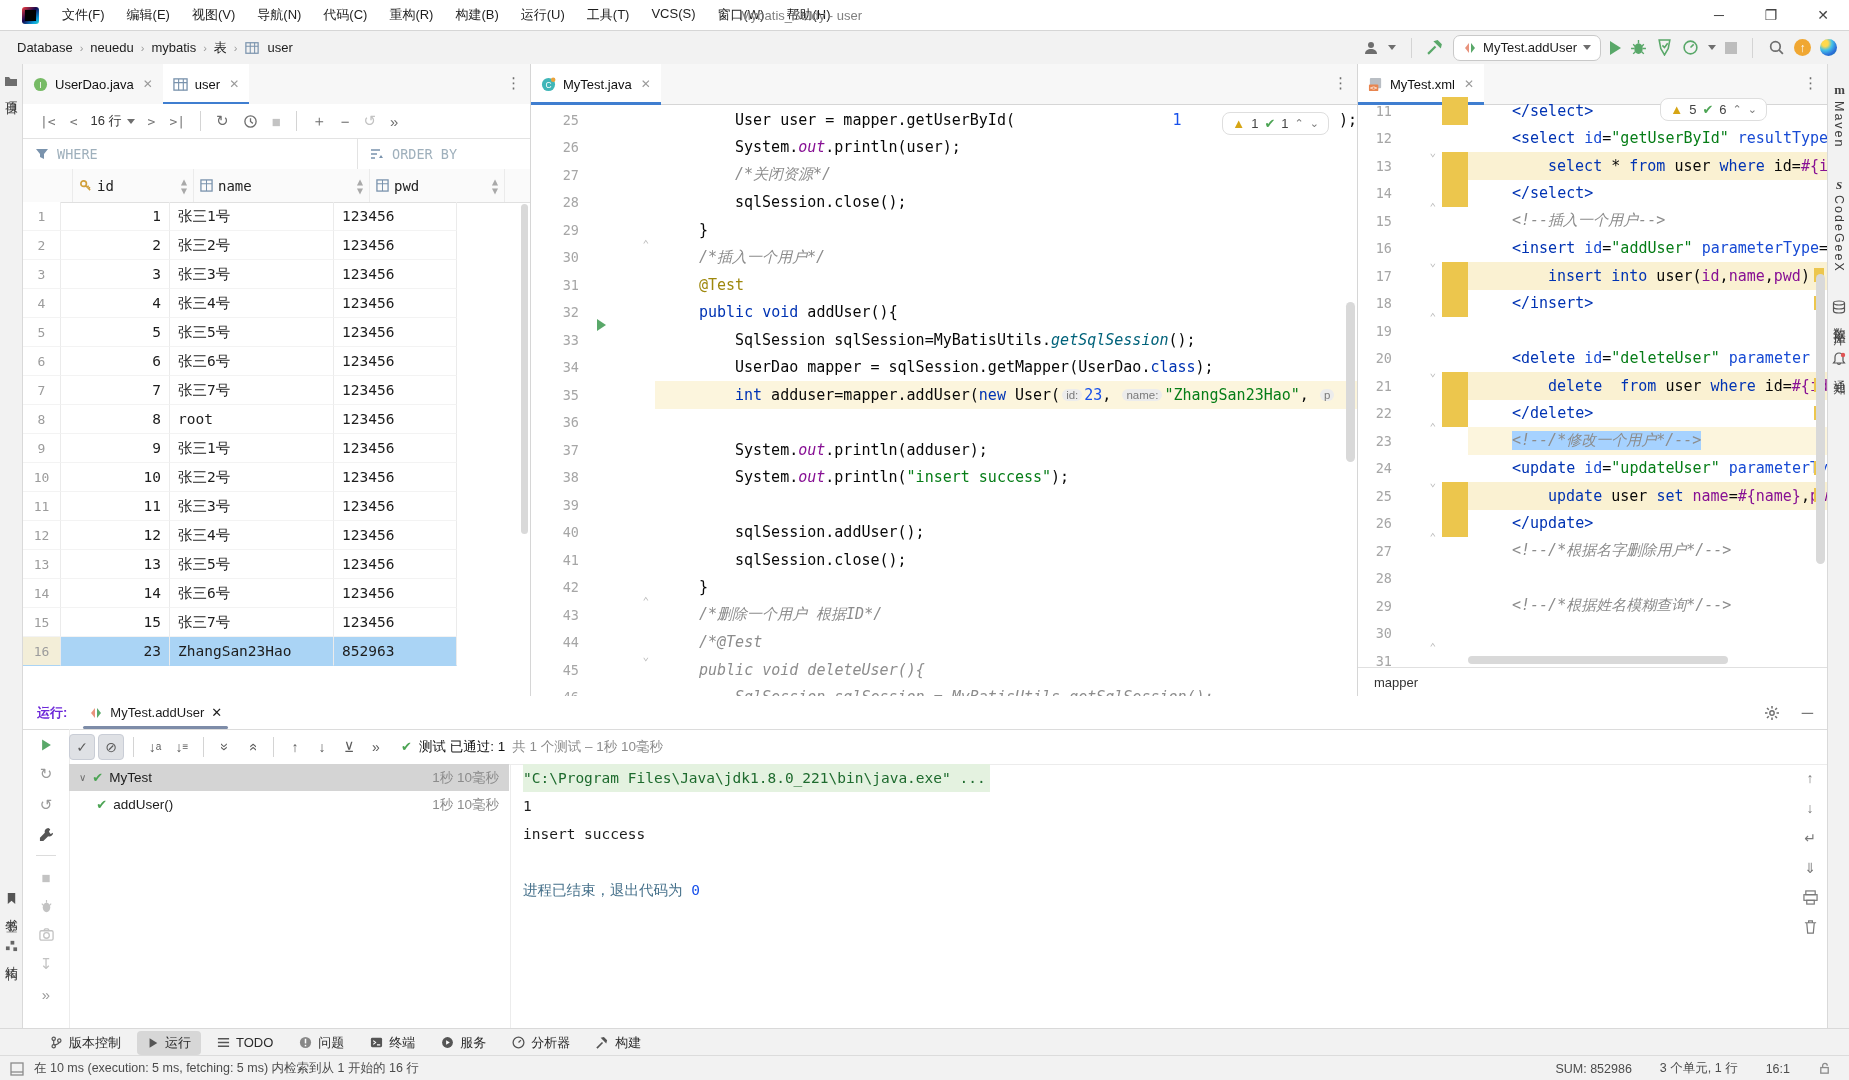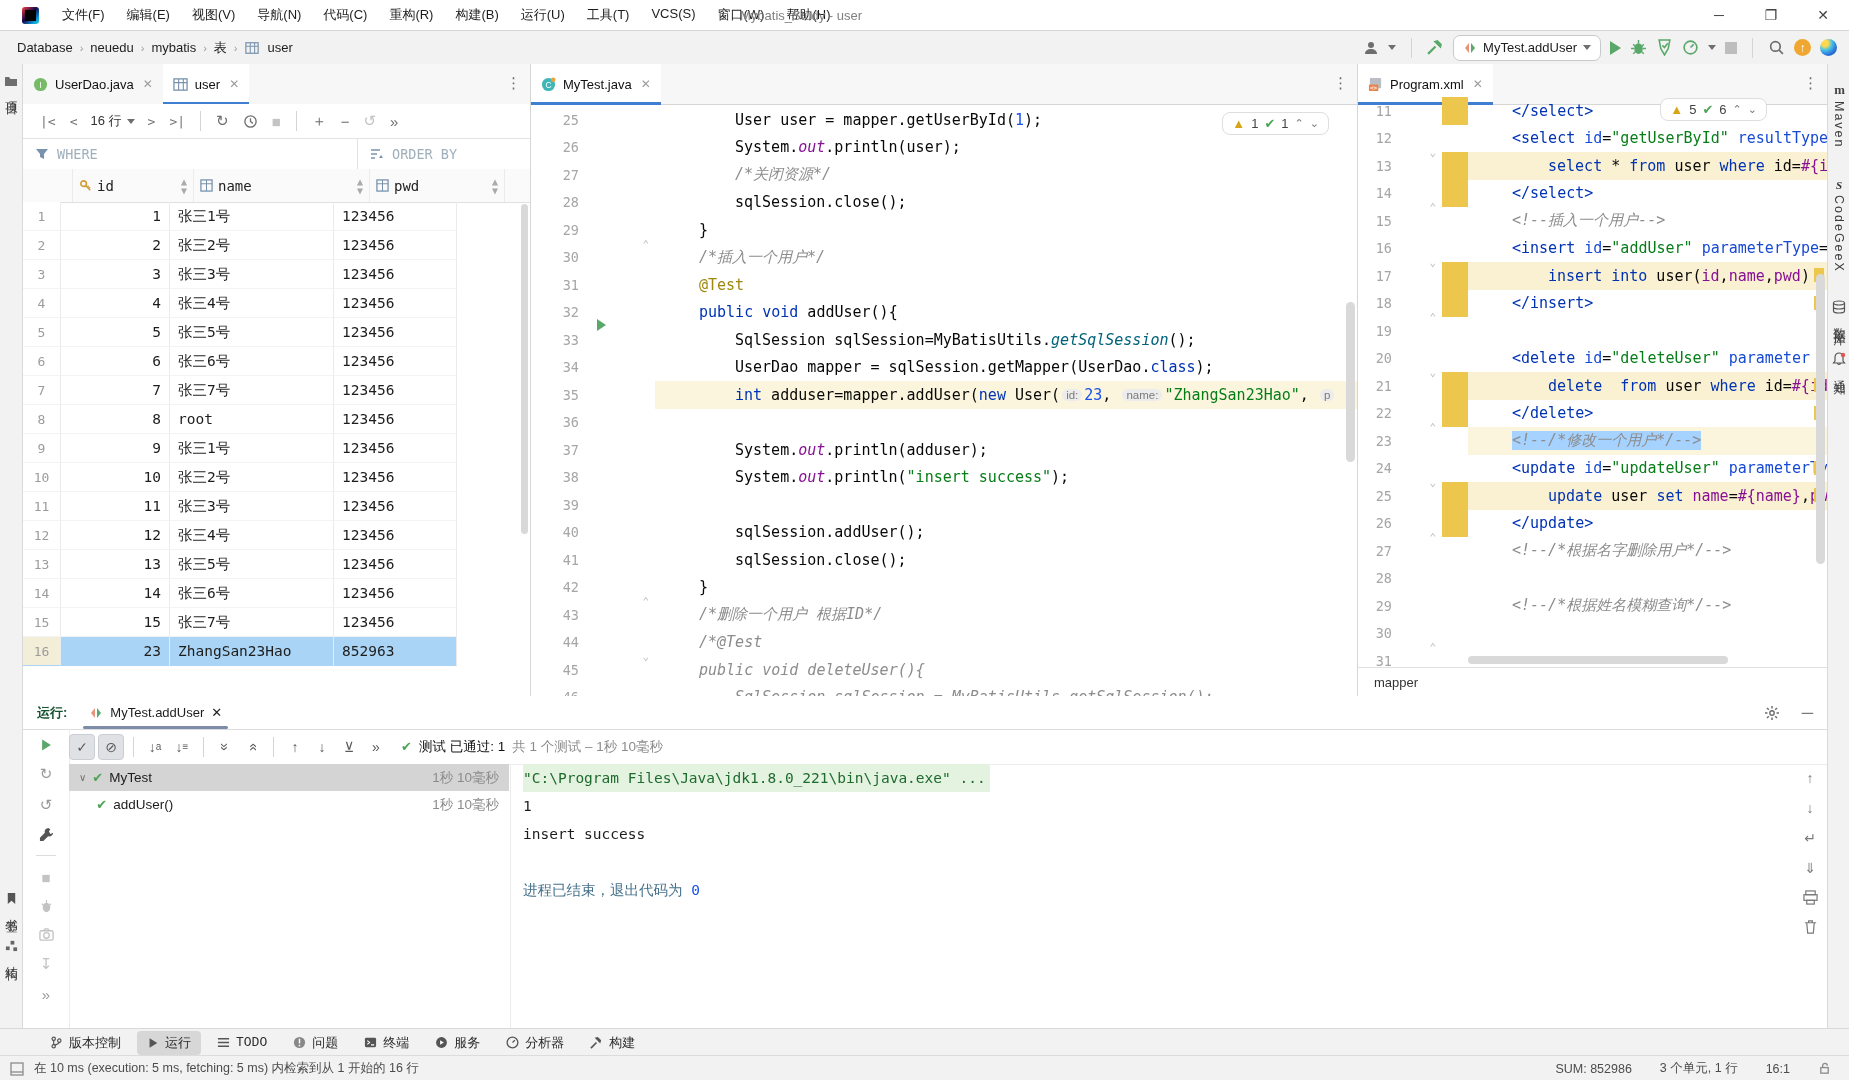--- a/index.html
+++ b/index.html
@@ -113,21 +113,21 @@
   .ok-check{color:#4ca454;font-size:13px;}
   .insp-nav{color:#7a7a7a;font-size:11px;}
   .xml-crumb{position:absolute;left:0;right:0;bottom:0;height:28px;background:#fff;border-top:1px solid #e0e0e0;
              display:flex;align-items:center;padding-left:16px;color:#333;}
   .hthumb{position:absolute;height:8px;background:#d9d9d9;border-radius:4px;}
 
   
   .runpanel{position:absolute;left:23px;top:696px;width:1804px;height:332px;background:#fff;}
   .rp-head{position:absolute;left:0;top:0;right:0;height:33px;background:#fff;border-bottom:1px solid #dcdcdc;
            display:flex;align-items:center;}
-  .rp-label{margin-left:14px;font-weight:bold;color:#14532d;}
+  .rp-label{margin-left:14px;font-weight:bold;color:#6d28d9;}
   .rp-tab{display:flex;align-items:center;gap:7px;margin-left:16px;height:100%;position:relative;padding:0 6px;}
   .rp-tab:after{content:"";position:absolute;left:0;right:0;bottom:0;height:3px;background:#7d8ca8;border-radius:2px;}
   .rp-hright{position:absolute;right:14px;display:flex;gap:22px;align-items:center;color:#6e6e6e;}
   .rp-toolbar{position:absolute;left:46px;top:33px;right:0;height:35px;display:flex;align-items:center;gap:3px;
               border-bottom:1px solid #ececec;color:#555;}
   .tbtn{min-width:24px;height:24px;display:inline-flex;align-items:center;justify-content:center;border-radius:4px;
         font-size:14px;color:#5c5c5c;}
   .tbtn.on{background:#dfe1e5;border:1px solid #c9cdd6;}
   .rot90{transform:rotate(90deg);display:inline-block;}
   .rotm90{transform:rotate(-90deg);display:inline-block;}
@@ -148,21 +148,21 @@
   .con-line{white-space:pre;}
   .con-cmd{display:inline-block;background:#e4f2e0;color:#1e6b2e;padding:0 4px 0 0;}
   .con-exit{color:#45708a;}
   .con-exit .zero{color:#1750eb;}
   .con-icons{position:absolute;right:4px;top:68px;bottom:0;width:26px;display:flex;flex-direction:column;
              gap:14px;align-items:center;padding-top:6px;color:#7a7a7a;font-size:14px;}
 
   
   .bottombar{position:absolute;left:0;top:1028px;width:1849px;height:27px;background:#f2f2f2;
              border-top:1px solid #d9d9d9;display:flex;align-items:center;gap:6px;padding-left:40px;}
-  .bb-item{display:flex;align-items:center;gap:6px;padding:3px 10px;border-radius:4px;color:#2b2b2b;font-family:Liberation Mono, monospace;}
+  .bb-item{display:flex;align-items:center;gap:6px;padding:3px 10px;border-radius:4px;color:#2b2b2b;}
   .bb-item.active{background:#d7d7d7;}
   .statusbar{position:absolute;left:0;top:1055px;width:1849px;height:25px;background:#f2f2f2;
              border-top:1px solid #dcdcdc;display:flex;align-items:center;color:#4c4c4c;font-size:12.5px;}
   .sb-left{display:flex;align-items:center;gap:10px;margin-left:10px;}
   .sb-right{margin-left:auto;display:flex;align-items:center;gap:28px;margin-right:18px;}
 </style>
 </head>
 <body>
 
 <div class="app">
@@ -561,21 +561,21 @@
     </div>
     <div class="inspect" style="top:48px;right:28px;">
       <span class="warn-tri">▲</span>
       <span>1</span>
       <span class="ok-check">✔</span>
       <span>1</span>
       <span class="insp-nav">⌃</span>
       <span class="insp-nav">⌄</span>
     </div>
     <div class="code" id="javaCode" style="top:42px;">
-        <div class="cl"><span class="gut">25</span><span class="mark"></span><span class="ctext" style="padding-left: 80px;"><span class="tx">User user = mapper.getUserById(</span><span class="nm">1</span><span class="tx">);</span></span></div>
+        <div class="cl"><span class="gut">25</span><span class="mark"></span><span class="ctext" style="padding-left: 80px; justify-content: space-between;"><span class="tx">User user = mapper.getUserById(</span><span class="nm">1</span><span class="tx">);</span></span></div>
         <div class="cl"><span class="gut">26</span><span class="mark"></span><span class="ctext" style="padding-left: 80px;"><span class="tx">System.</span><span class="fd">out</span><span class="tx">.println(user);</span></span></div>
         <div class="cl"><span class="gut">27</span><span class="mark"></span><span class="ctext" style="padding-left: 80px;"><span class="cm">/*关闭资源*/</span></span></div>
         <div class="cl"><span class="gut">28</span><span class="mark"></span><span class="ctext" style="padding-left: 80px;"><span class="tx">sqlSession.close();</span></span></div>
         <div class="cl"><span class="gut">29</span><span class="mark"><span class="fold">⌃</span></span><span class="ctext" style="padding-left: 44px;"><span class="tx">}</span></span></div>
         <div class="cl"><span class="gut">30</span><span class="mark"></span><span class="ctext" style="padding-left: 44px;"><span class="cm">/*插入一个用户*/</span></span></div>
         <div class="cl"><span class="gut">31</span><span class="mark"></span><span class="ctext" style="padding-left: 44px;"><span class="an">@Test</span></span></div>
         <div class="cl"><span class="gut">32</span><span class="mark"><span class="runarr"></span></span><span class="ctext" style="padding-left: 44px;"><span class="kw">public</span><span class="tx"> </span><span class="kw">void</span><span class="tx"> addUser(){</span></span></div>
         <div class="cl"><span class="gut">33</span><span class="mark"></span><span class="ctext" style="padding-left: 80px;"><span class="tx">SqlSession sqlSession=MyBatisUtils.</span><span class="sm">getSqlSession</span><span class="tx">();</span></span></div>
         <div class="cl"><span class="gut">34</span><span class="mark"></span><span class="ctext" style="padding-left: 80px;"><span class="tx">UserDao mapper = sqlSession.getMapper(UserDao.</span><span class="kw">class</span><span class="tx">);</span></span></div>
         <div class="cl hl"><span class="gut">35</span><span class="mark"></span><span class="ctext" style="padding-left: 80px;"><span class="kw">int</span><span class="tx"> adduser=mapper.addUser(</span><span class="kw">new</span><span class="tx"> User(</span><span class="hint">id:</span><span class="nm">23</span><span class="tx">, </span><span class="hint">name:</span><span class="st">"ZhangSan23Hao"</span><span class="tx">, </span><span class="hint">p</span></span></div>
@@ -597,21 +597,21 @@
   <div class="editor ed-right">
     <div class="tabbar">
       <div class="tab active" style="background:#fff;">
         <span class="i">
           <svg width="15" height="15" viewBox="0 0 16 16">
               <rect x="2" y="1" width="12" height="11" rx="1" fill="#b9bec4"></rect>
               <rect x="1" y="8" width="10" height="7" rx="1" fill="#e8854f"></rect>
               <text x="6" y="13.6" font-size="6.5" fill="#fff" text-anchor="middle" font-family="DejaVu Sans Mono">&lt;&gt;</text>
             </svg>
         </span>
-        <span>Program.xml</span>
+        <span>MyTest.xml</span>
         <span class="x">✕</span>
       </div>
       <span class="dots">⋮</span>
     </div>
     <div class="inspect" style="top:34px;right:60px;">
       <span class="warn-tri">▲</span>
       <span>5</span>
       <span class="ok-check">✔</span>
       <span>6</span>
       <span class="insp-nav">⌃</span>

